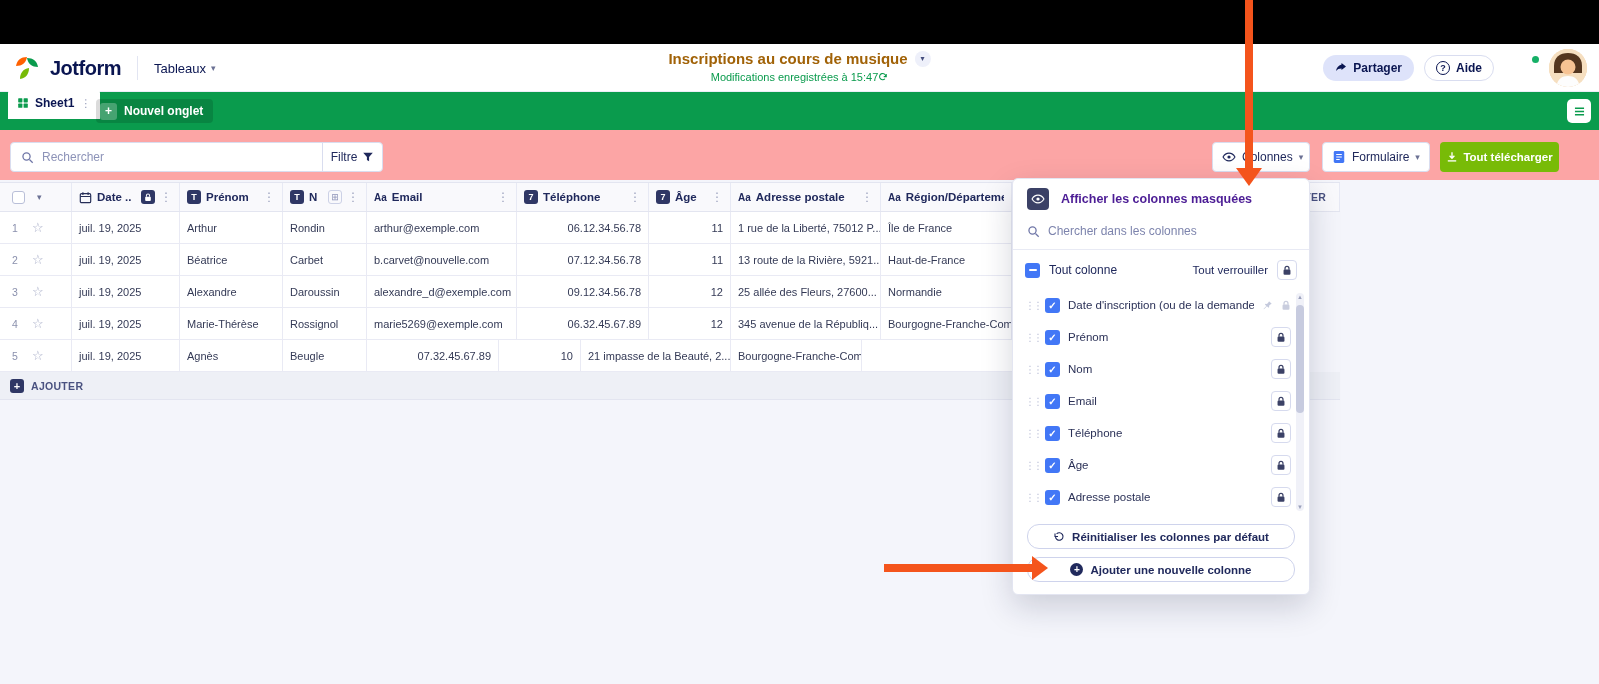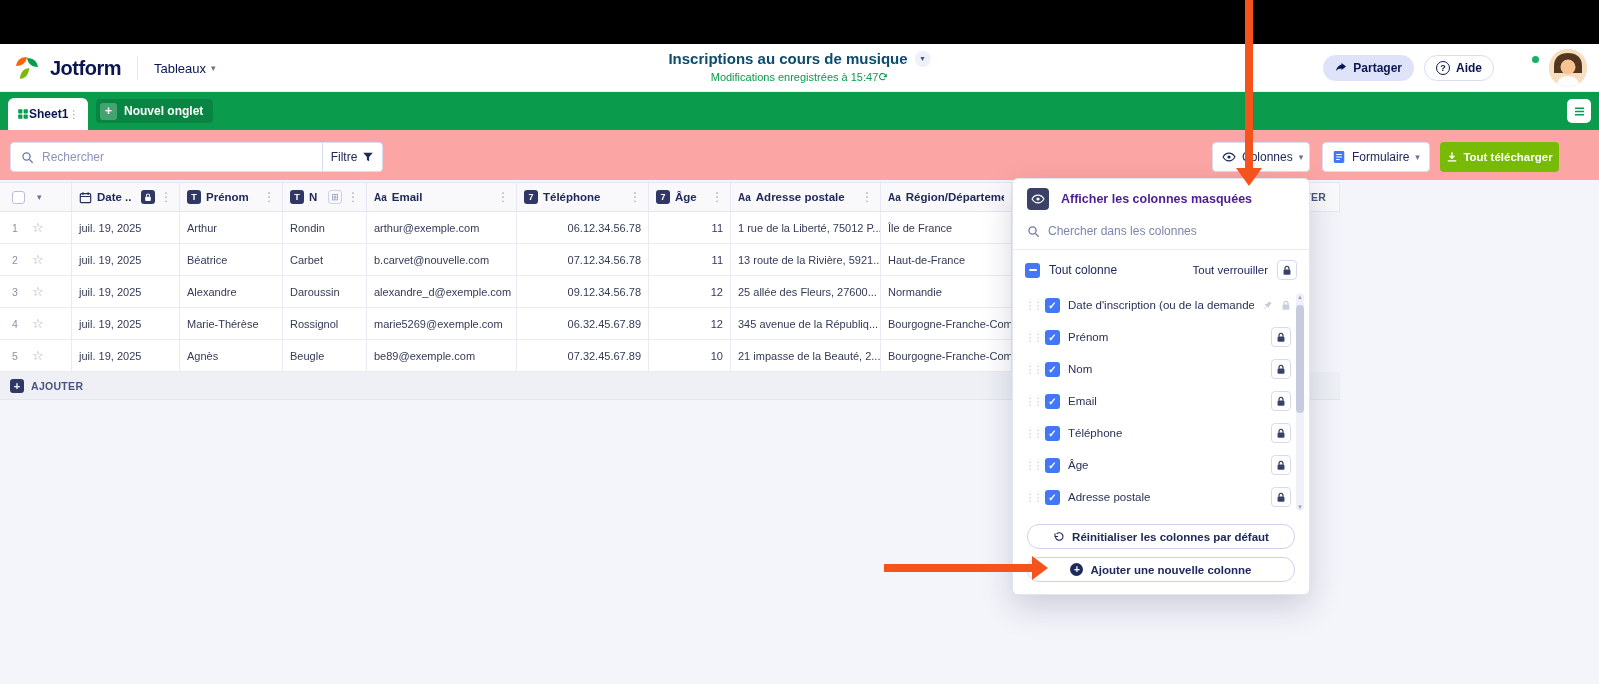--- a/index.html
+++ b/index.html
@@ -11,33 +11,33 @@
 
   
   .app-header { position:absolute; top:44px; left:0; width:100%; height:48px; background:#fff; border-bottom:1px solid #ebedf7; }
   .hdr-left { position:absolute; left:14px; top:0; height:48px; display:flex; align-items:center; gap:10px; }
   .logo-text { font-size:20px; font-weight:bold; color:#0a1551; letter-spacing:-0.5px; }
   .hdr-divider { width:1px; height:24px; background:#e2e5f2; margin:0 6px; }
   .product-switch { display:flex; align-items:center; gap:5px; font-size:13px; color:#0a1551; cursor:pointer; }
   .chev { font-size:9px; color:#6b7194; }
   .hdr-center { position:absolute; left:50%; transform:translateX(-50%); top:6px; text-align:center; }
   .sheet-title-row { display:flex; align-items:center; gap:7px; justify-content:center; }
-  .page-title { font-size:15px; font-weight:bold; color:#0c4a6e; }
+  .page-title { font-size:15px; font-weight:bold; color:#a16207; }
   .chev-circle { width:16px; height:16px; border-radius:50%; background:#eef0fa; display:flex; align-items:center; justify-content:center; font-size:8px; color:#444d7e; }
   .save-status { margin-top:4px; font-size:11px; color:#0a9b4d; display:flex; align-items:center; gap:0; justify-content:center; }
   .hdr-right { position:absolute; right:12px; top:0; height:48px; display:flex; align-items:center; gap:10px; }
   .pill-share { height:26px; border-radius:999px; background:#dee3fa; display:flex; align-items:center; gap:6px; padding:0 12px; font-size:12px; font-weight:bold; color:#0a1551; cursor:pointer; }
   .pill-help { height:26px; border-radius:999px; background:#fff; border:1px solid #d9ddf0; display:flex; align-items:center; gap:6px; padding:0 11px; font-size:12px; font-weight:bold; color:#0a1551; cursor:pointer; }
   .help-q { width:14px; height:14px; border:1.4px solid #0a1551; border-radius:50%; font-size:9px; display:flex; align-items:center; justify-content:center; }
   .notif-dot { width:7px; height:7px; border-radius:50%; background:#16b067; margin-left:28px; margin-top:-18px; }
   .avatar { width:38px; height:38px; border-radius:50%; overflow:hidden; background:#f2d4ac; flex:0 0 auto; cursor:pointer; }
 
   
   .tab-bar { position:absolute; top:92px; left:0; width:100%; height:38px; background:#0a9b4d; }
-  .sheet-tab { position:absolute; left:8px; bottom:0; height:32px; background:#fff; border-radius:6px 6px 0 0; display:flex; align-items:center; padding:0 9px; cursor:pointer; }
+  .sheet-tab { position:absolute; left:8px; bottom:11px; height:32px; background:#fff; border-radius:6px 6px 0 0; display:flex; align-items:center; gap:6px; padding:0 9px; cursor:pointer; }
   .tab-label { font-size:12px; font-weight:bold; color:#0a1551; }
   .tab-dots { color:#9aa0bd; font-size:11px; }
   .new-tab-btn { position:absolute; left:96px; top:7px; height:24px; border-radius:4px; background:rgba(0,0,0,0.14); display:flex; align-items:center; gap:7px; padding:0 10px 0 4px; cursor:pointer; }
   .plus-box { width:17px; height:17px; border-radius:3px; background:rgba(255,255,255,0.25); color:#fff; font-size:12px; font-weight:bold; display:flex; align-items:center; justify-content:center; }
   .new-tab-label { color:#fff; font-size:12px; font-weight:bold; }
   .bar-menu-btn { position:absolute; right:8px; top:7px; width:24px; height:24px; border-radius:5px; background:#fff; display:flex; align-items:center; justify-content:center; cursor:pointer; }
 
   
   .toolbar { position:absolute; top:130px; left:0; width:100%; height:50px; background:#fca5a5; }
   .search-box { position:absolute; left:10px; top:12px; width:373px; height:30px; background:#fff; border:1px solid #d9ddef; border-radius:4px; display:flex; align-items:center; }
@@ -383,21 +383,20 @@
         <div class="cell filler" style="width: 228px;"></div>
       </div>
       <div class="trow">
         <div class="cell sel">
           <span class="rownum">5</span>
           <span class="star">☆</span>
         </div>
         <div class="cell" style="width: 108px;">juil. 19, 2025</div>
         <div class="cell" style="width: 103px;">Agnès</div>
         <div class="cell" style="width: 84px;">Beugle</div>
-        <div class="cell" style="width: 150px;">be89@exemple.com</div>
         <div class="cell right" style="width: 132px;">07.32.45.67.89</div>
         <div class="cell right" style="width: 82px;">10</div>
         <div class="cell" style="width: 150px;">21 impasse de la Beauté, 2...</div>
         <div class="cell" style="width: 131px;">Bourgogne-Franche-Comté</div>
         <div class="cell filler" style="width: 228px;"></div>
       </div>
     </div>
 
   <div class="add-row">
     <span class="plus-sq">+</span>

